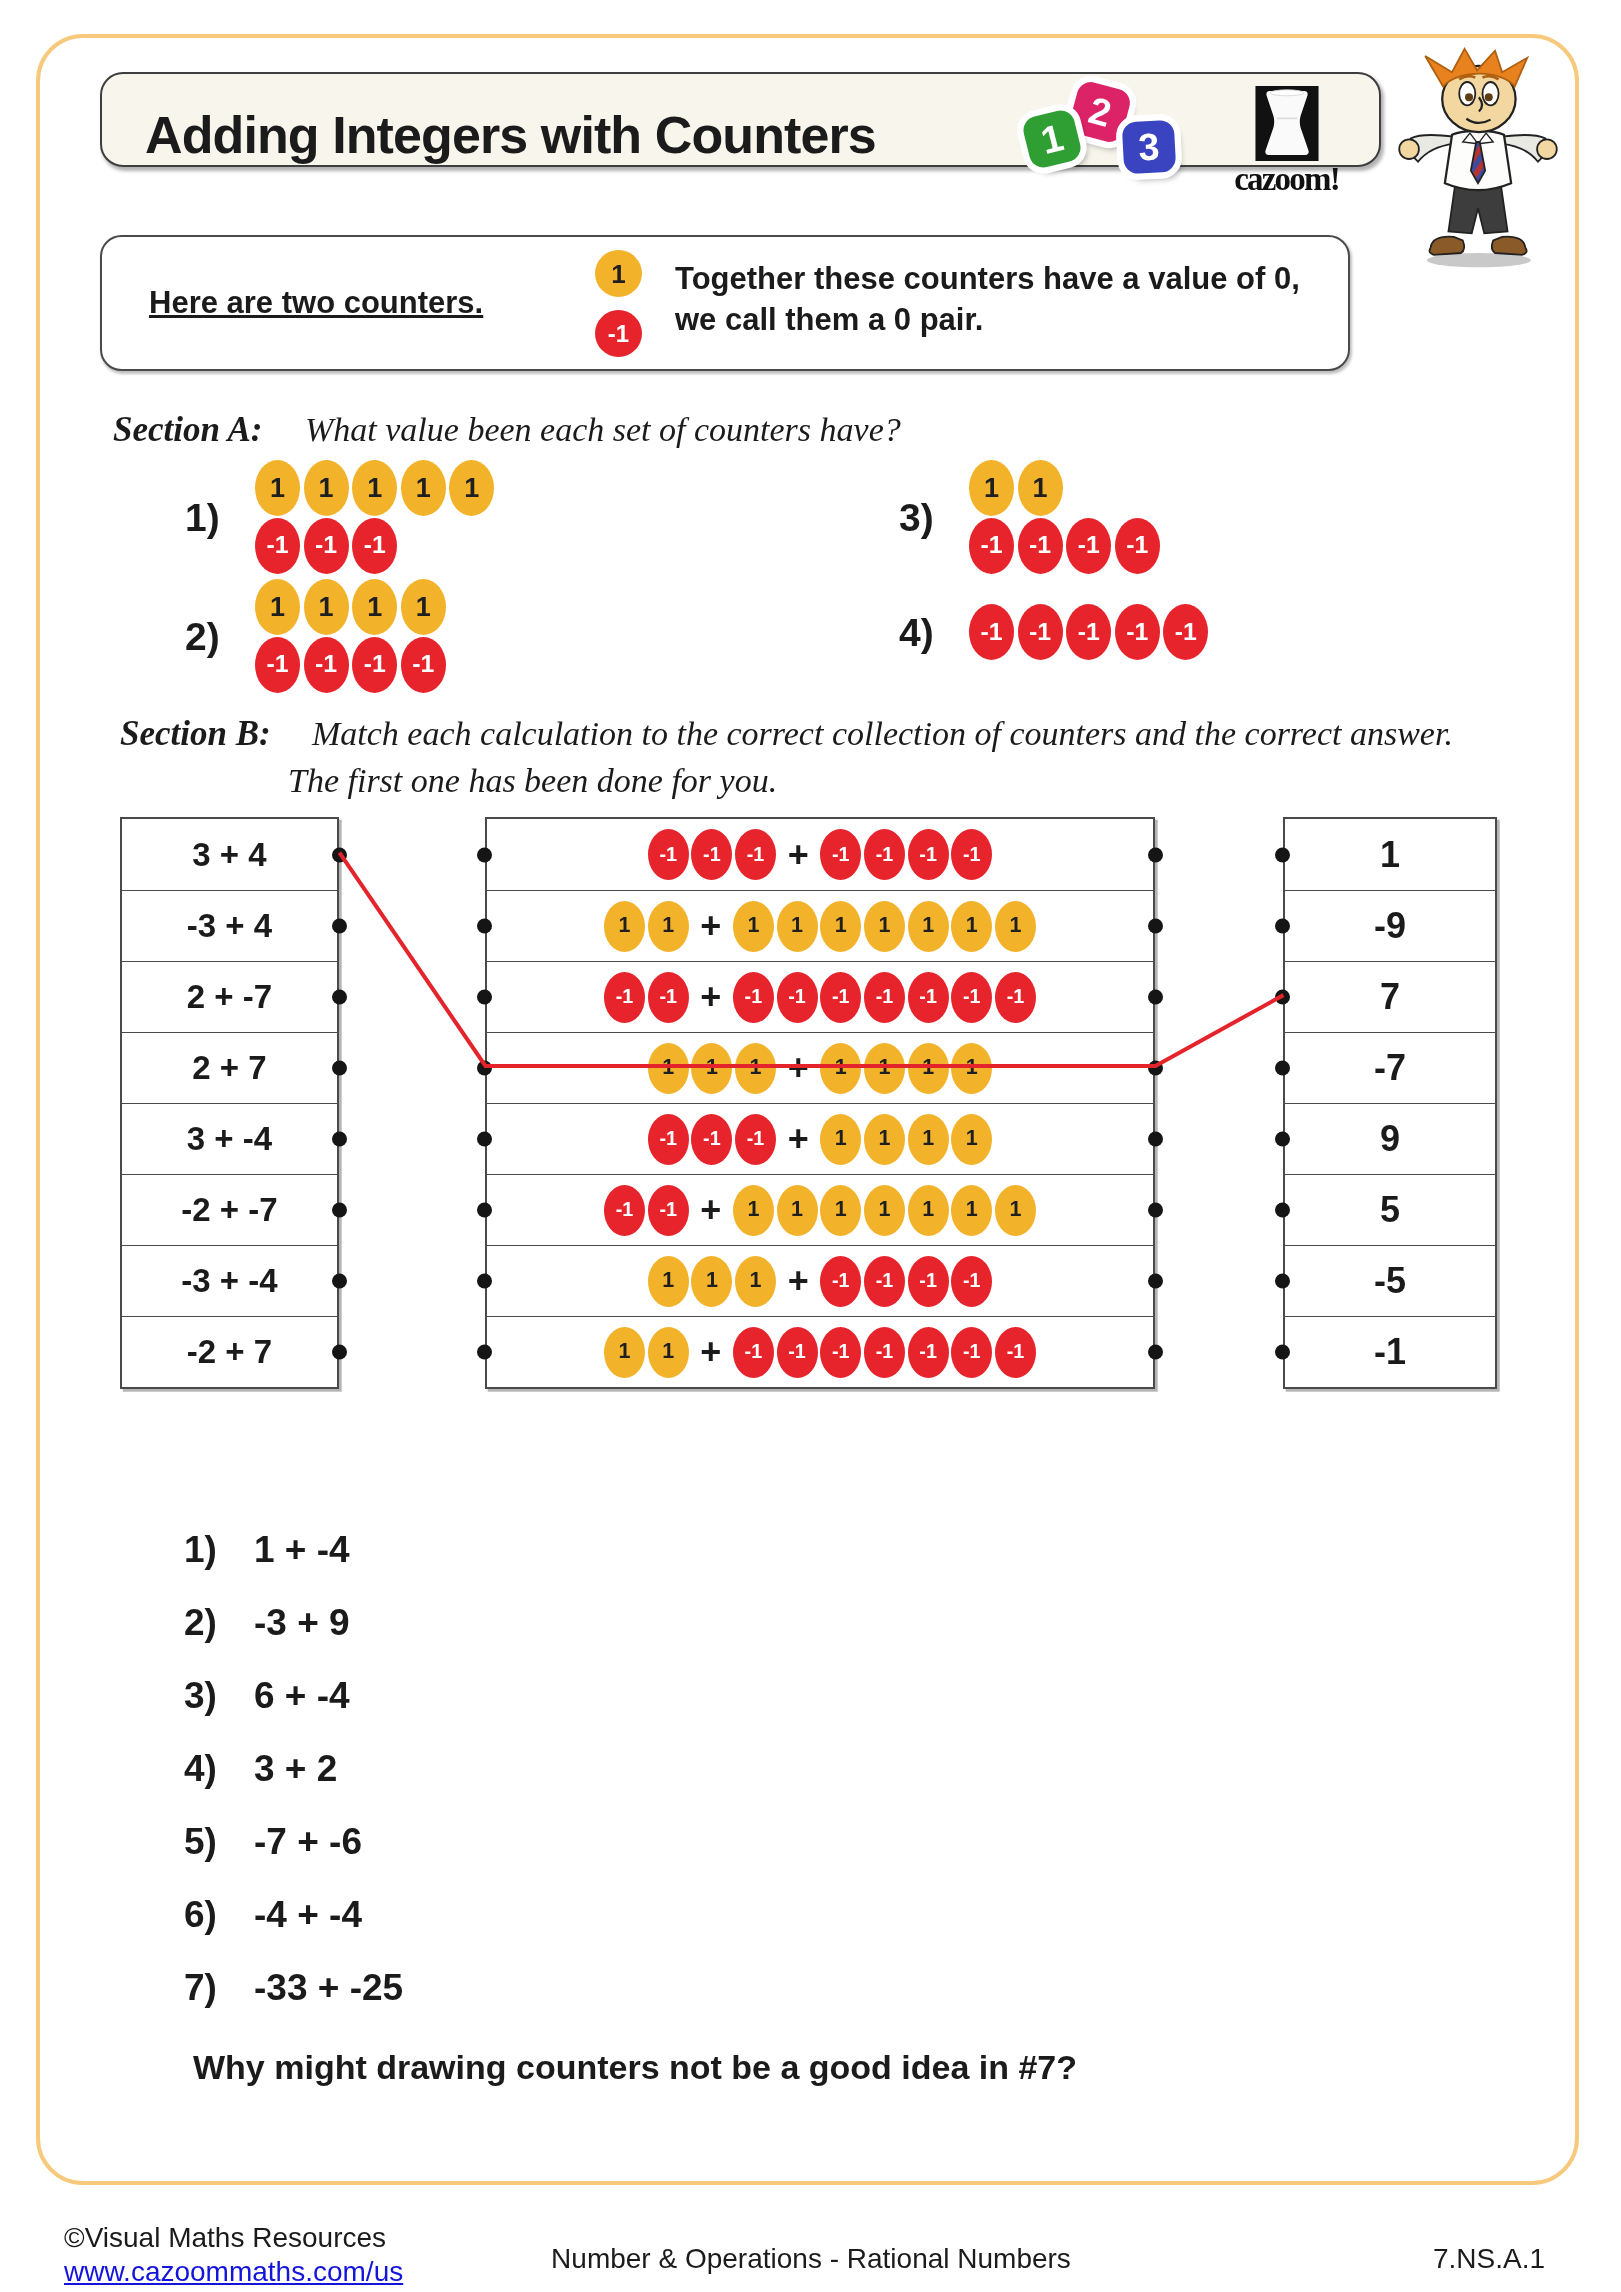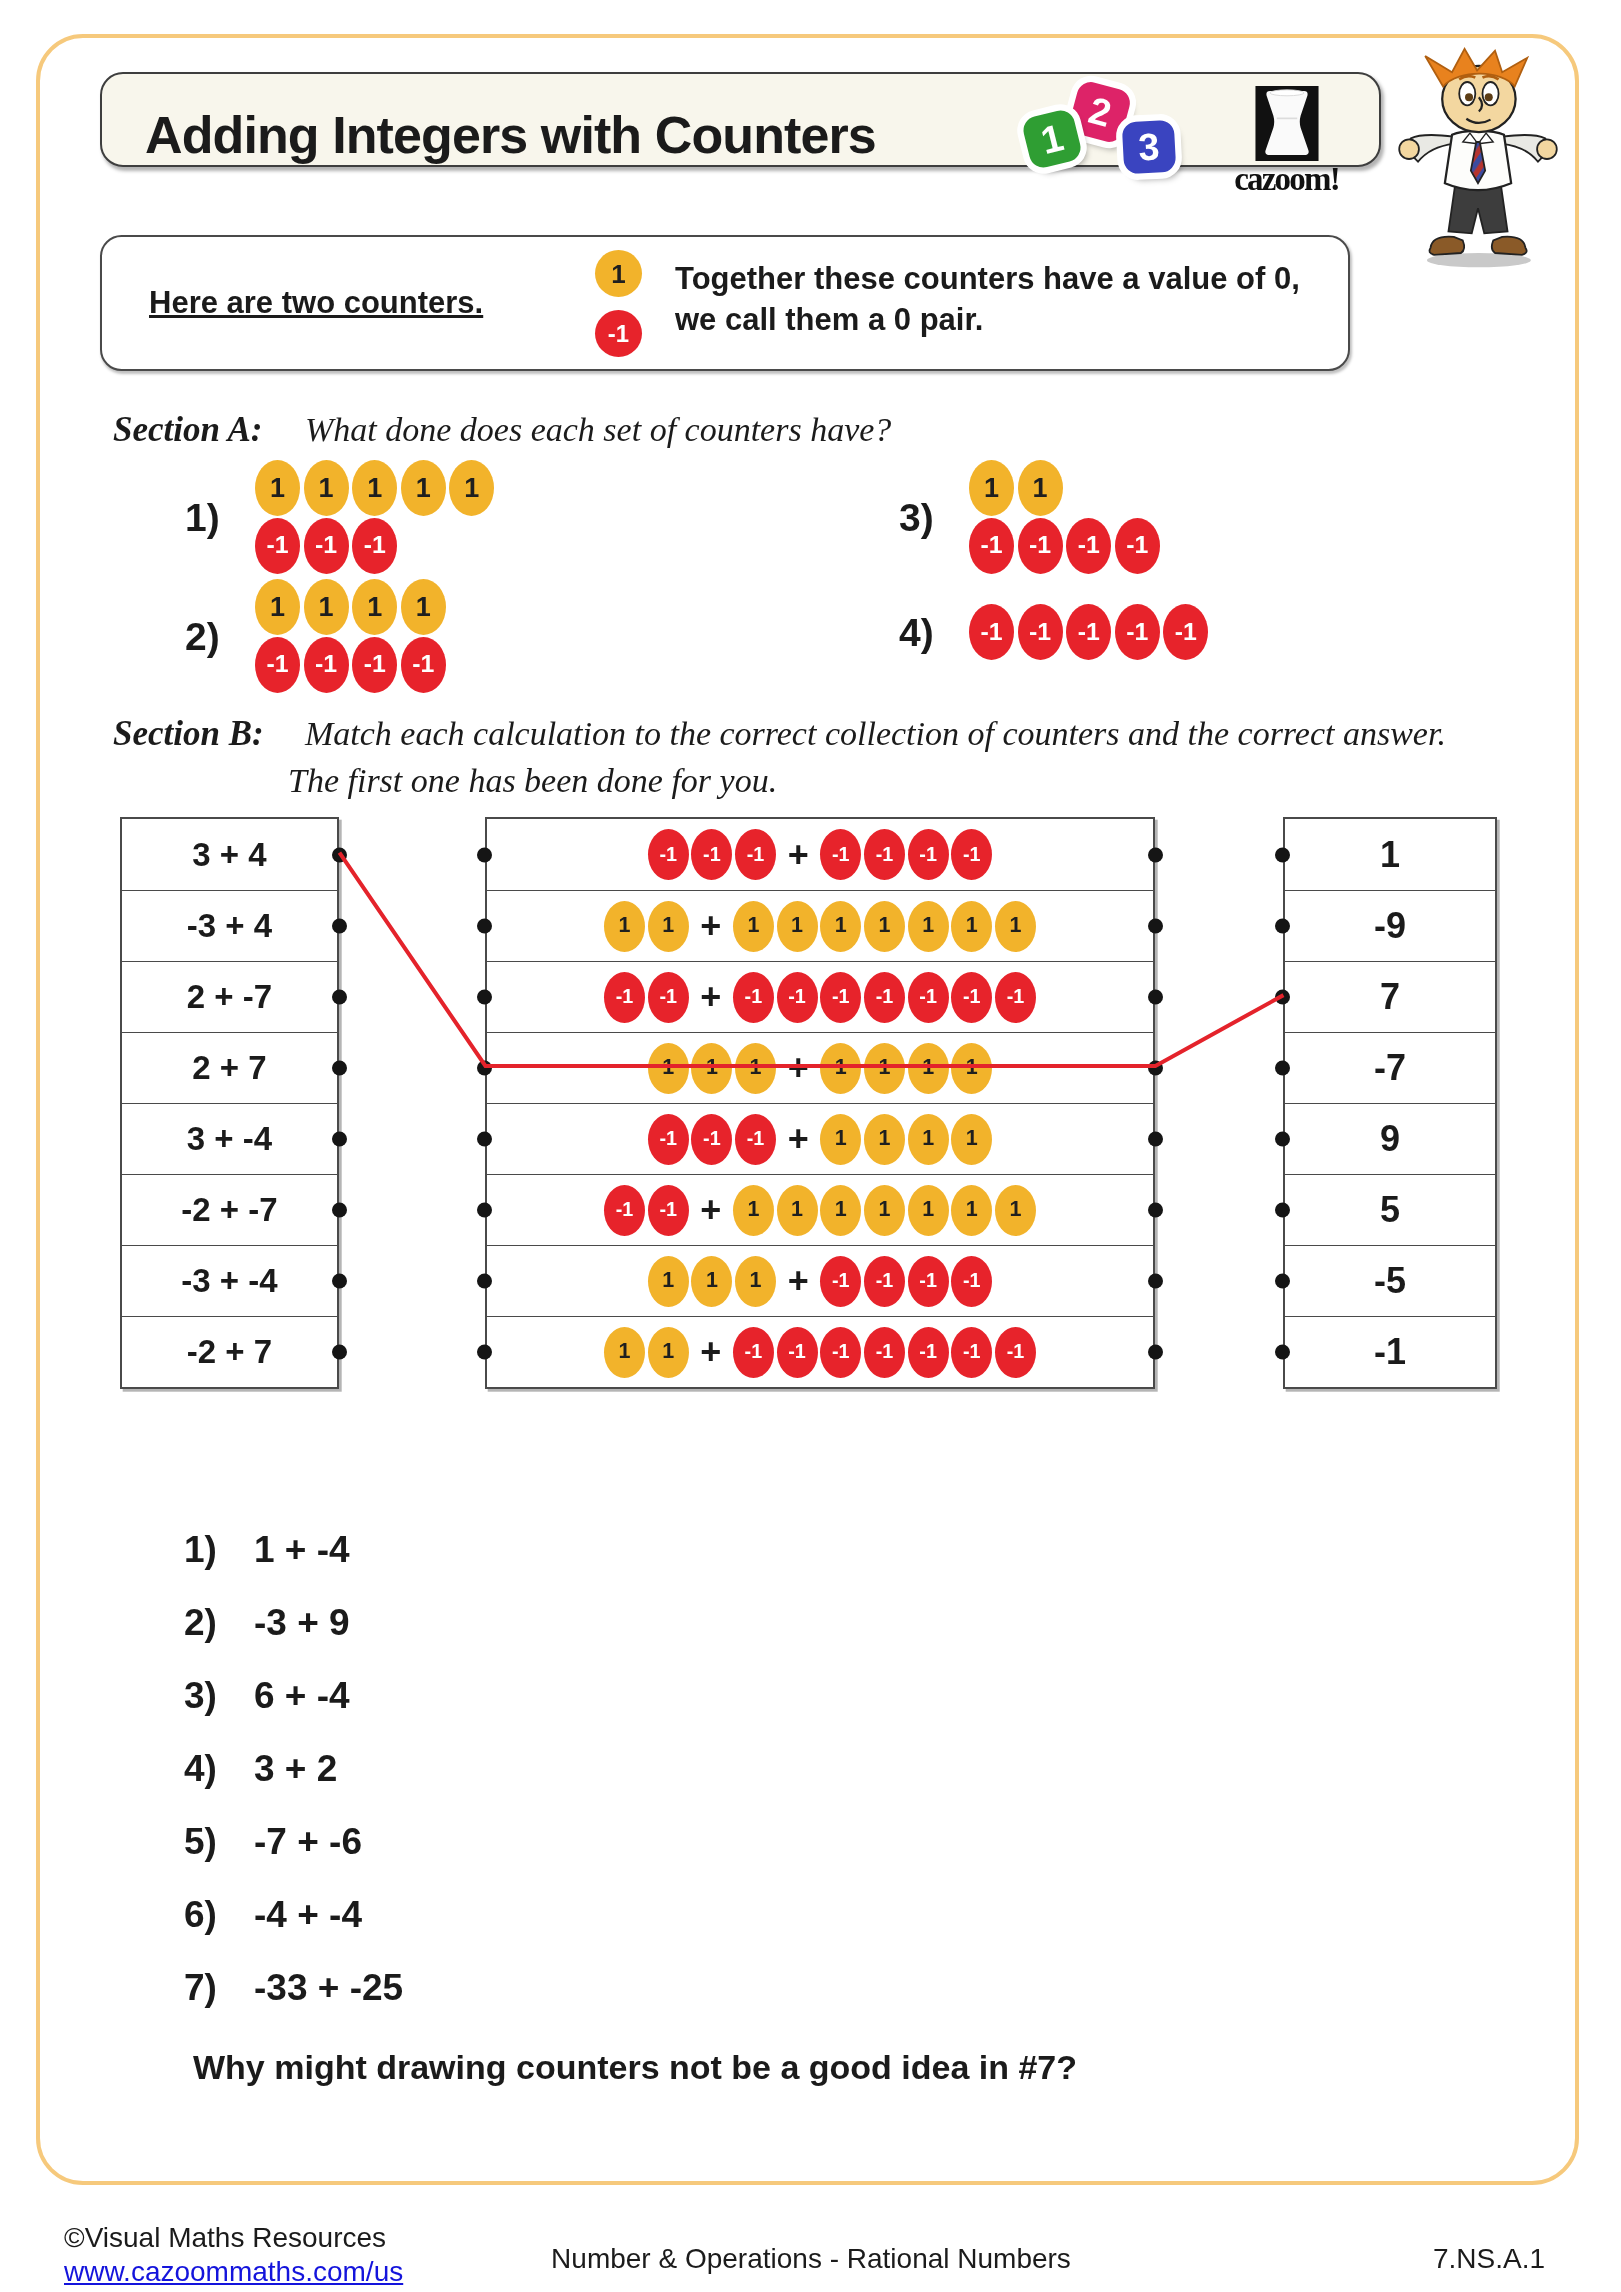--- a/index.html
+++ b/index.html
@@ -174,21 +174,21 @@
         <span>-1</span>
       </div>
     <div class="info-right">
       <div>Together these counters have a value of 0,</div>
       <div>we call them a 0 pair.</div>
     </div>
   </div>
 
   <div class="sec-head" style="top:410px;">
     <span class="sec-label">Section A:</span>
-    <span class="sec-instr">What done does each set of counters have?</span>
+    <span class="sec-instr">What value been each set of counters have?</span>
   </div>
   <div class="sa-block" style="left:255px;top:460px;">
     <span class="plabel">1)</span>
     <div class="sa-rows">
         <div class="crow">
           <div class="counter c-yellow sz-a">
             <span>1</span>
           </div>
           <div class="counter c-yellow sz-a">
             <span>1</span>
@@ -292,21 +292,21 @@
           <div class="counter c-red sz-a">
             <span>-1</span>
           </div>
           <div class="counter c-red sz-a">
             <span>-1</span>
           </div>
         </div>
       </div>
   </div>
 
-  <div class="sec-head" style="top:714px;">
+  <div class="sec-head" style="top:714px;margin-left:7px;">
     <span class="sec-label">Section B:</span>
     <span class="sec-instr">Match each calculation to the correct collection of counters and the correct answer.</span>
   </div>
   <div class="sec-instr2">The first one has been done for you.</div>
 
   <div class="tbl-col" id="col-calc">
       <div class="trow">
         <span class="calc-text">3 + 4</span>
         <span class="dot dot-right"></span>
       </div>

